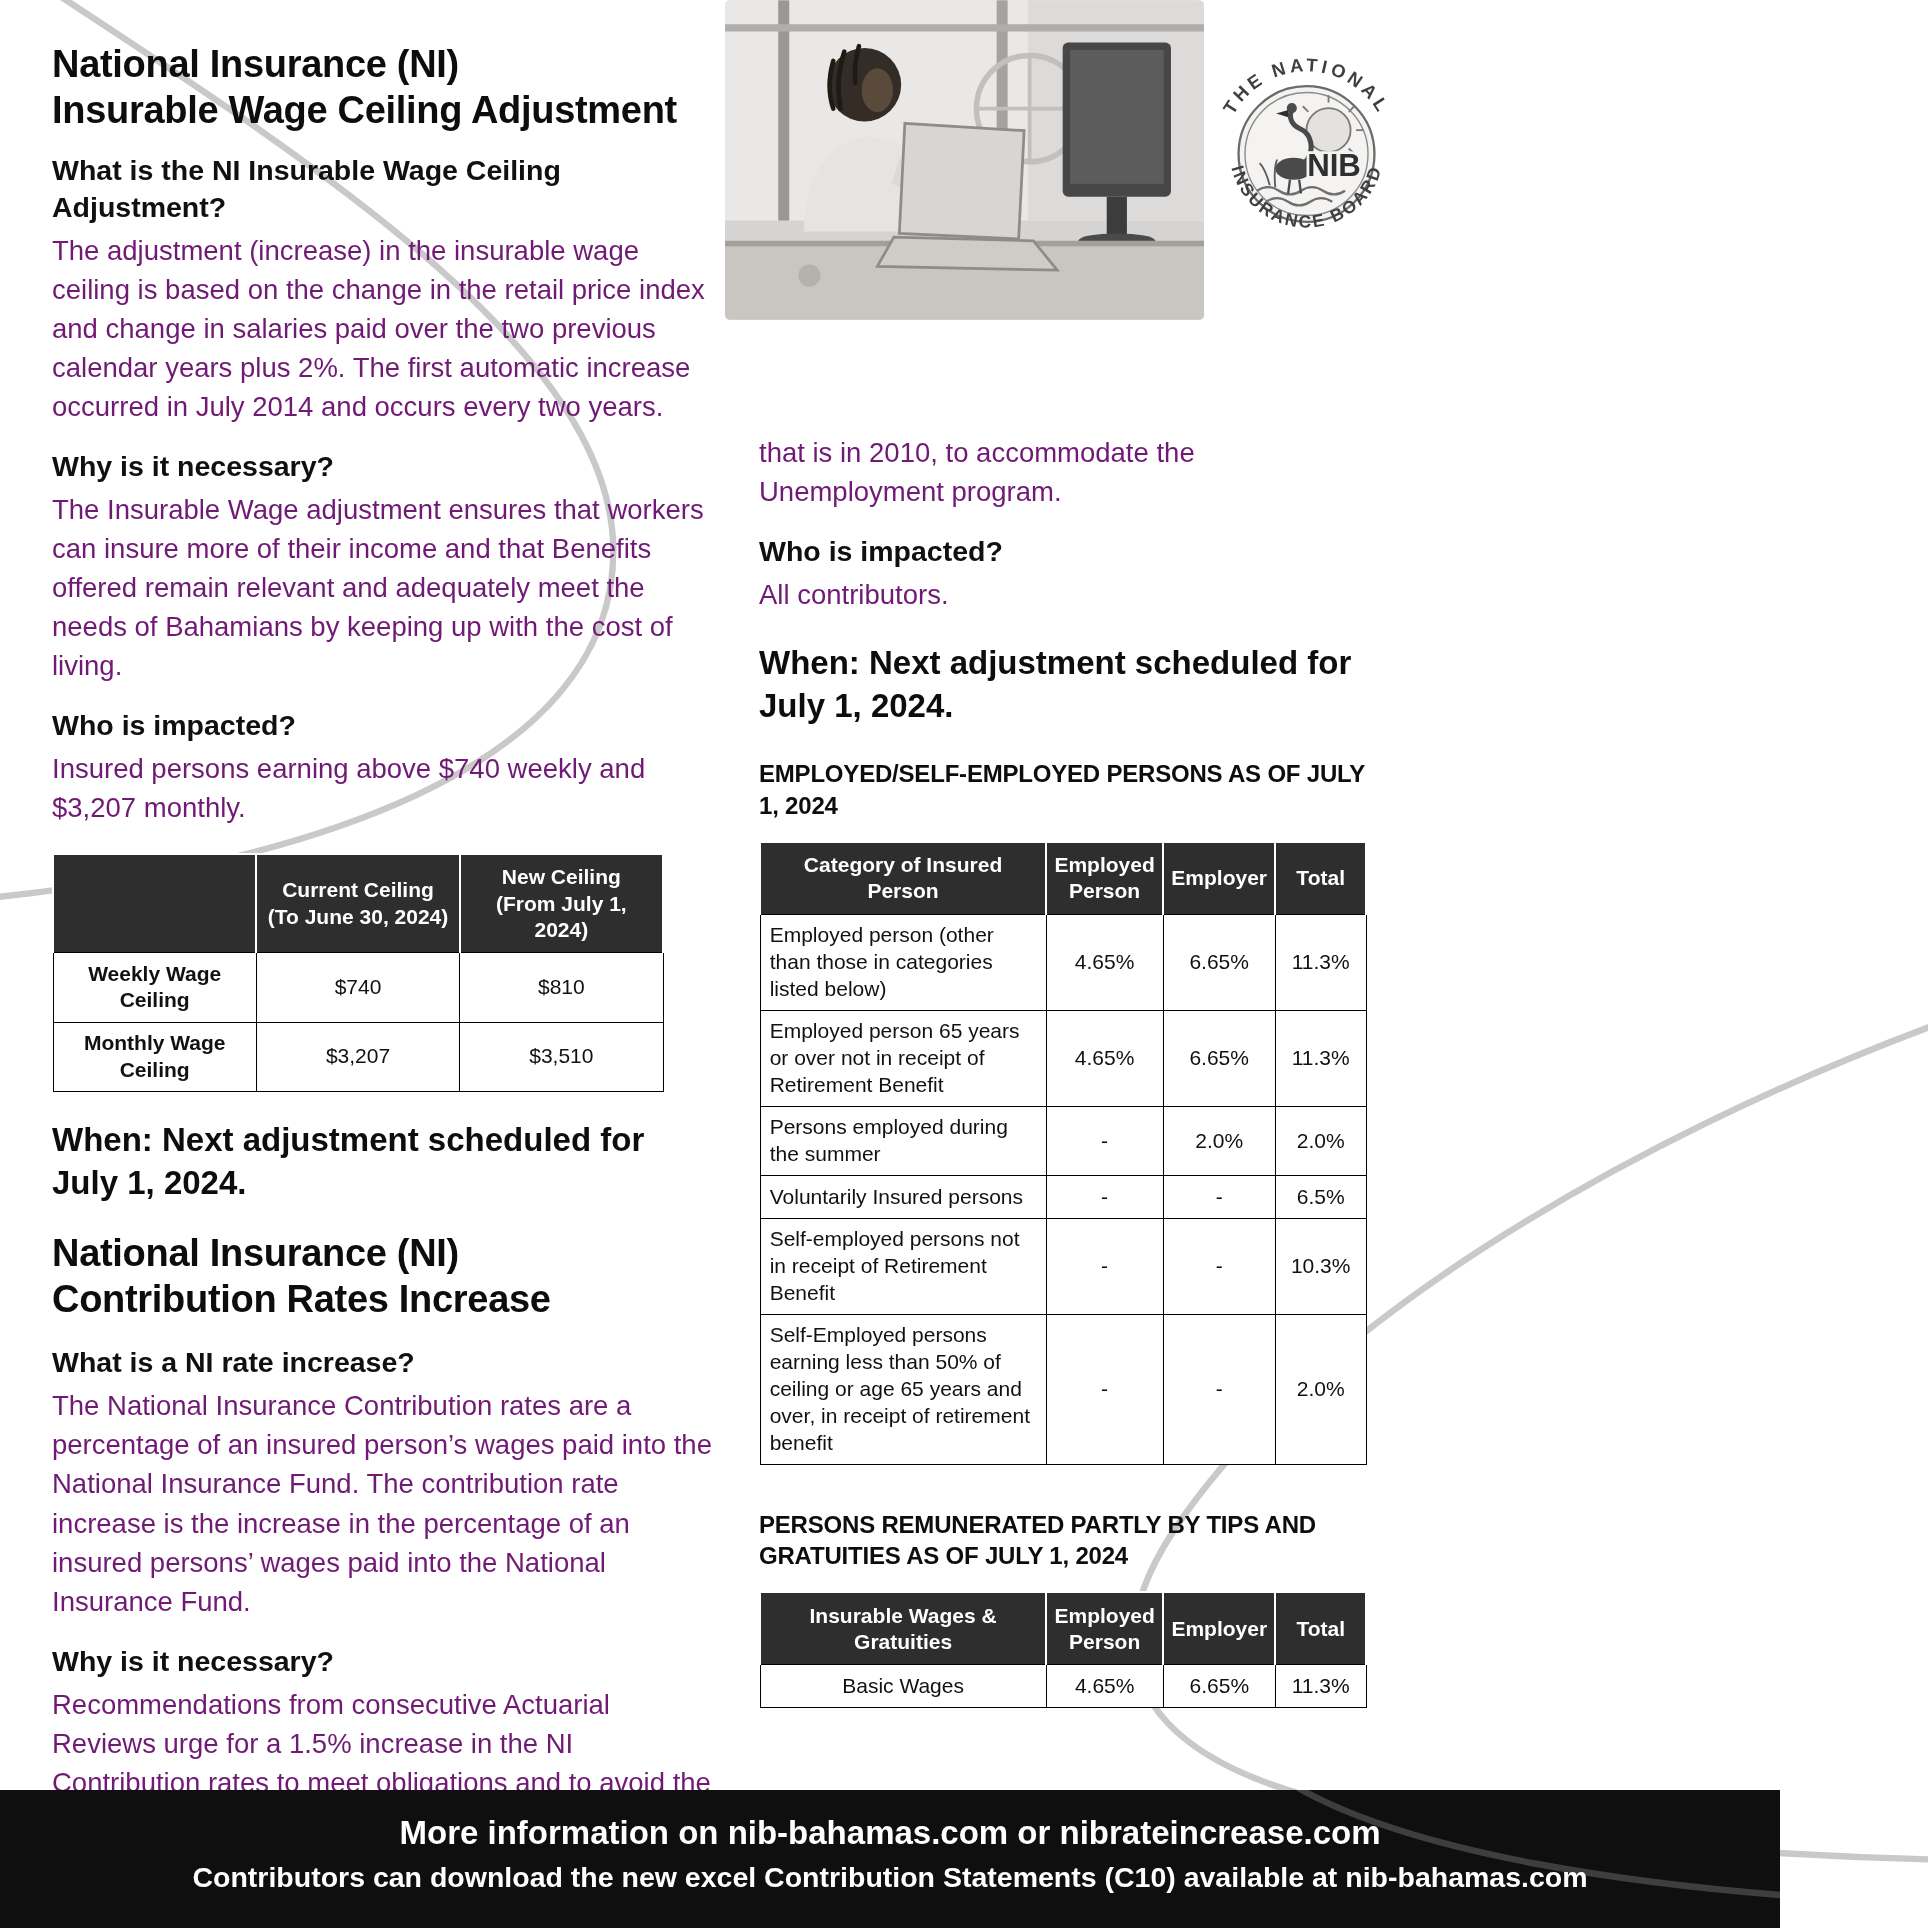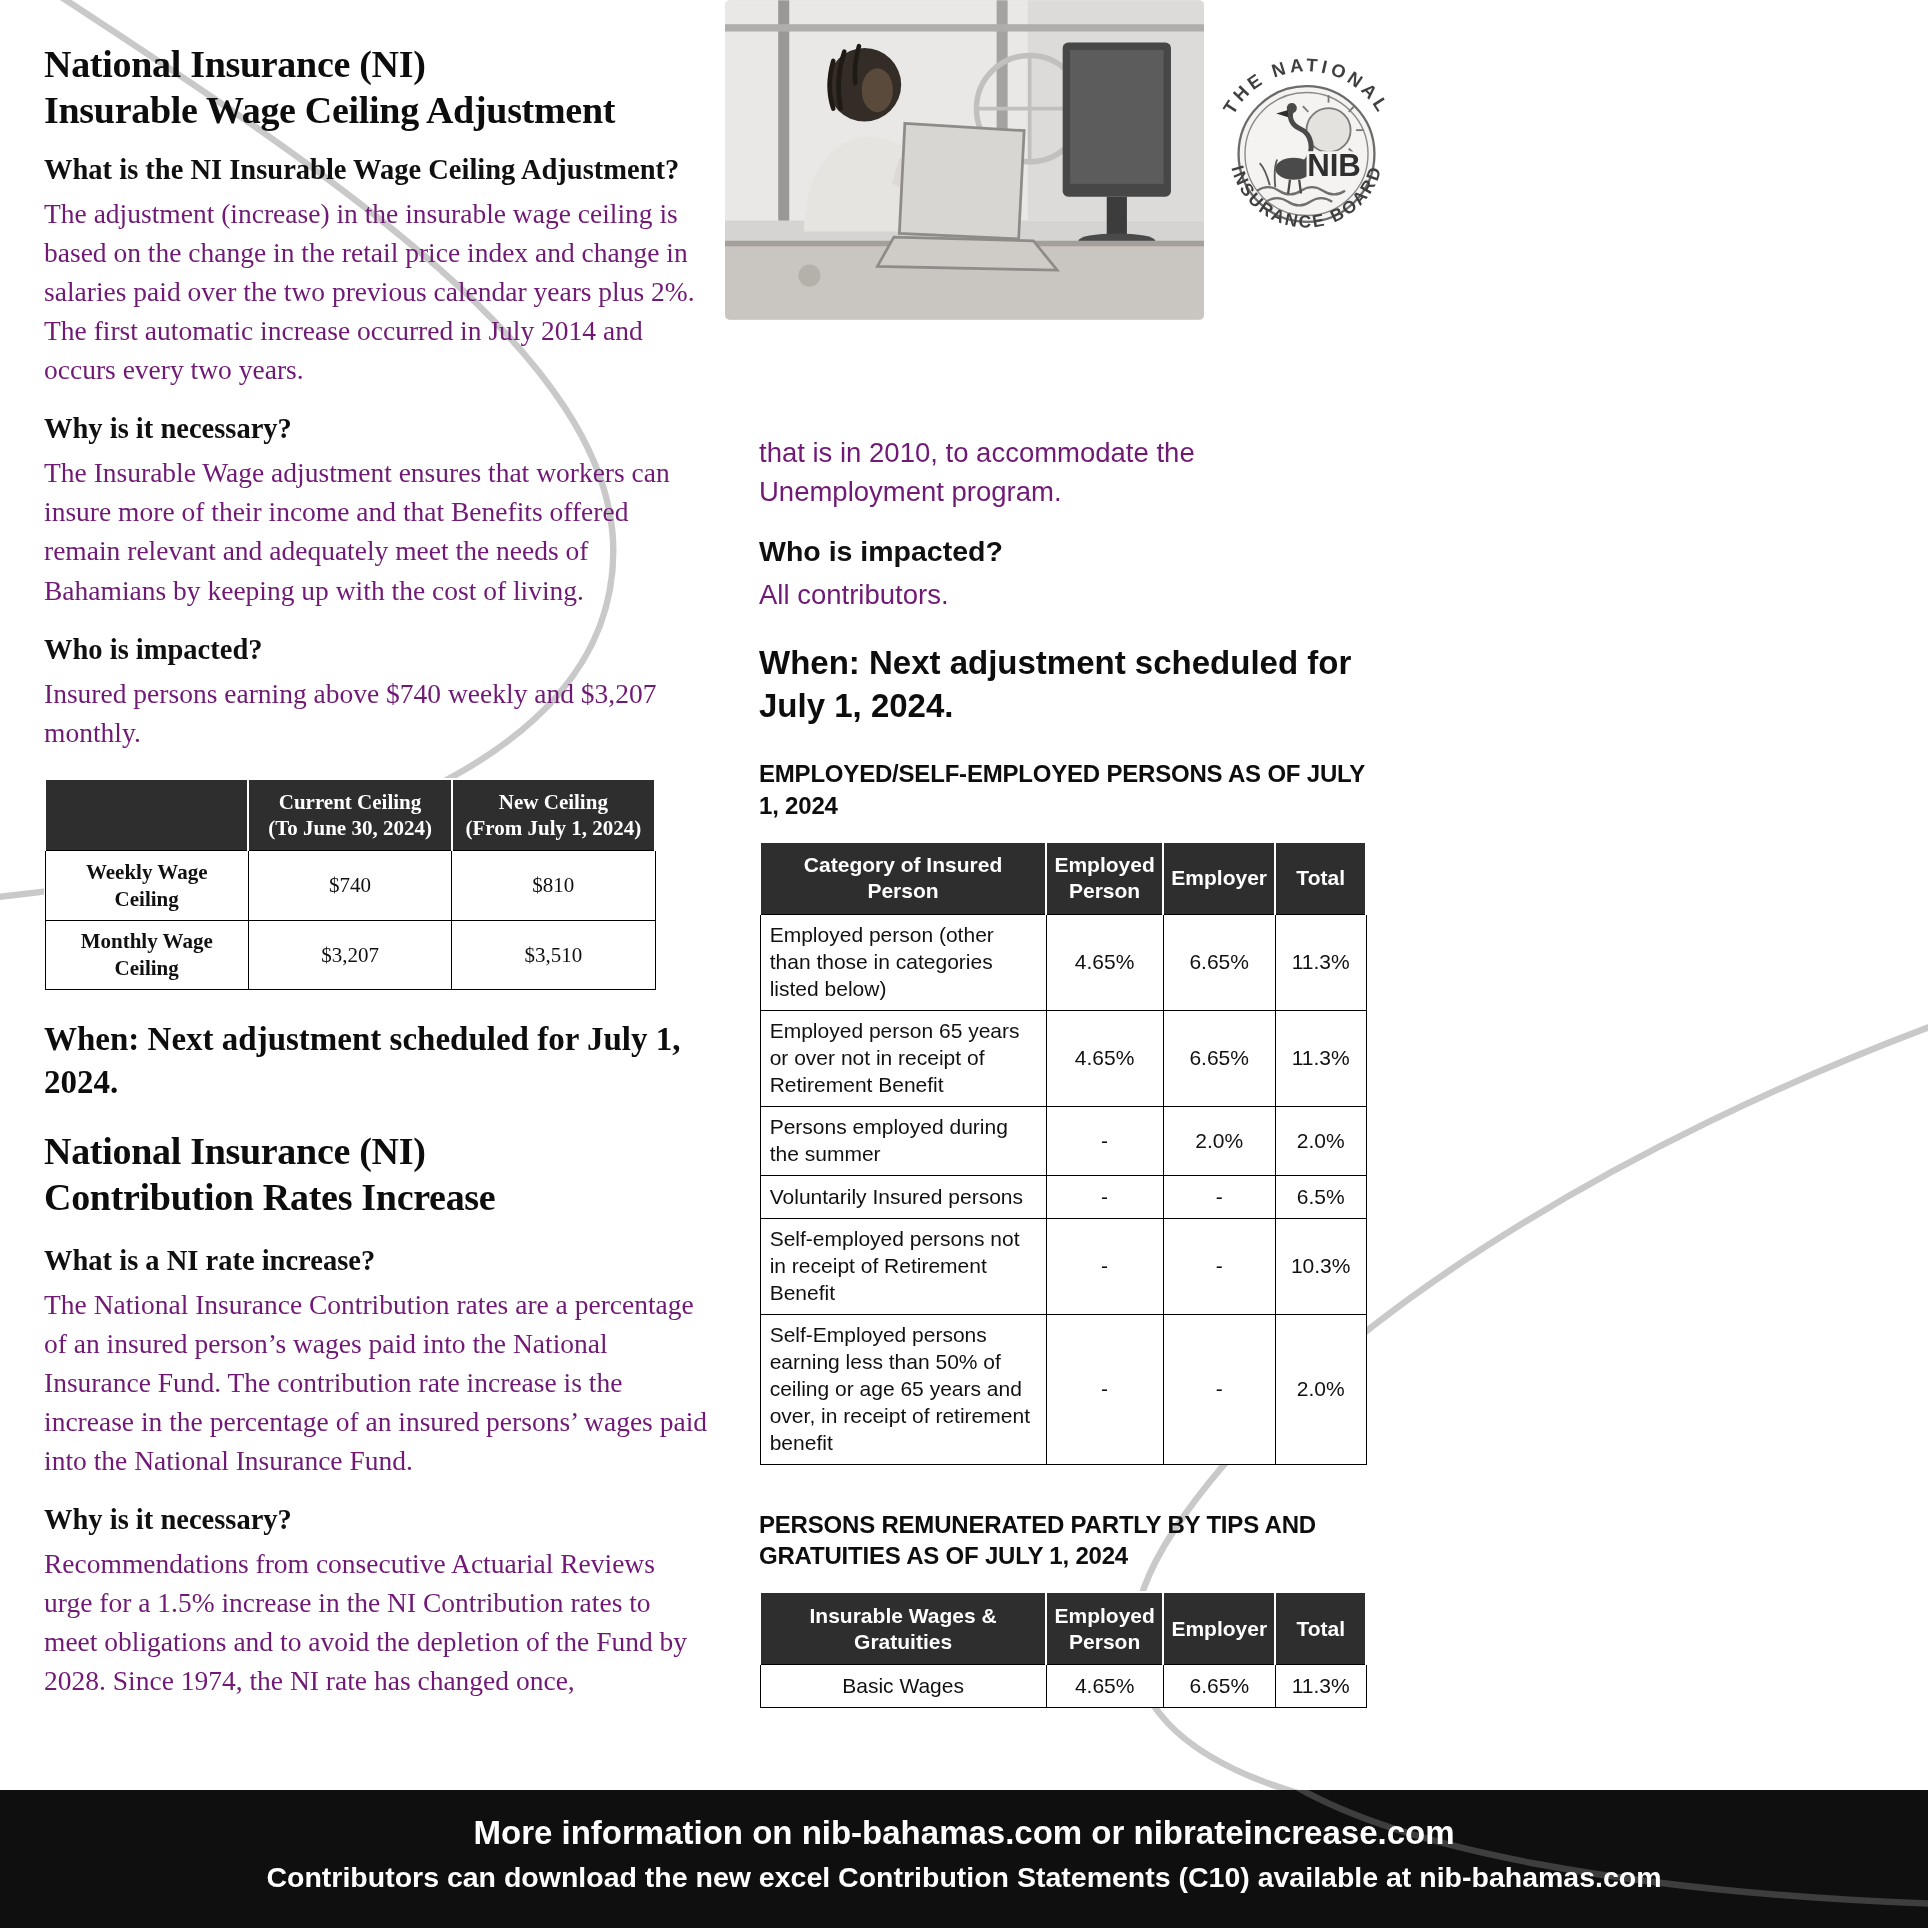--- a/index.html
+++ b/index.html
@@ -3,21 +3,21 @@
 <meta charset="utf-8">
 <style>
   * { margin:0; padding:0; box-sizing:border-box; }
   html,body { background:#ffffff; }
   .canvas {
     position:relative; width:1928px; height:1928px; background:#ffffff;
     font-family:"Liberation Sans", sans-serif; color:#1d1d1d; overflow:hidden;
   }
   .swoosh { position:absolute; left:0; top:0; width:1928px; height:1928px; z-index:0; }
 
-  .col-left  { position:absolute; left:44px;  top:42px;  width:665px; z-index:1;font-family:Liberation Serif, serif; }
+  .col-left  { position:absolute; left:52px;  top:42px;  width:665px; z-index:1; }
   .col-right { position:absolute; left:759px; top:433px; width:608px; z-index:1; }
 
   .doc-title { font-size:38px; font-weight:bold; line-height:1.2; letter-spacing:-0.3px; color:#0d0d0d; }
   .doc-title .t-line { display:block; white-space:nowrap; }
   .doc-title.mt { margin-top:26px; }
 
   .qhead { font-size:28.5px; font-weight:bold; line-height:1.28; margin:22px 0 5.5px 0; color:#101010; }
   .qhead.first { margin-top:19px; }
   .body-text { font-size:27.5px; line-height:1.42; color:#701a75; }
 
@@ -44,21 +44,21 @@
   .rates-table, .tips-table { width:608px; margin-top:20px; }
   .rates-table td.cat { text-align:left;margin-left:21px; }
 
   .photo {
     position:absolute; left:725px; top:0; width:479px; height:320px;
     z-index:1; border-radius:5.5px; overflow:hidden;
   }
   .logo { position:absolute; left:1209px; top:42px; width:195px; height:213px; z-index:1; }
 
   .footer {
-    position:absolute; left:0; bottom:0; width:1928px; height:138px;
+    position:absolute; left:0; bottom:0; width:1780px; height:138px;
     background:#0f0f0f; z-index:2; color:#ffffff; text-align:center; overflow:hidden;
   }
   .footer-swoosh { position:absolute; left:0; top:0; width:1928px; height:138px; }
   .footer-line1 { position:relative; font-size:33px; font-weight:bold; margin-top:24px; }
   .footer-line2 { position:relative; font-size:28.5px; font-weight:bold; margin-top:9.2px; }
 </style>
 </head>
 <body>
 
 <div class="canvas">

